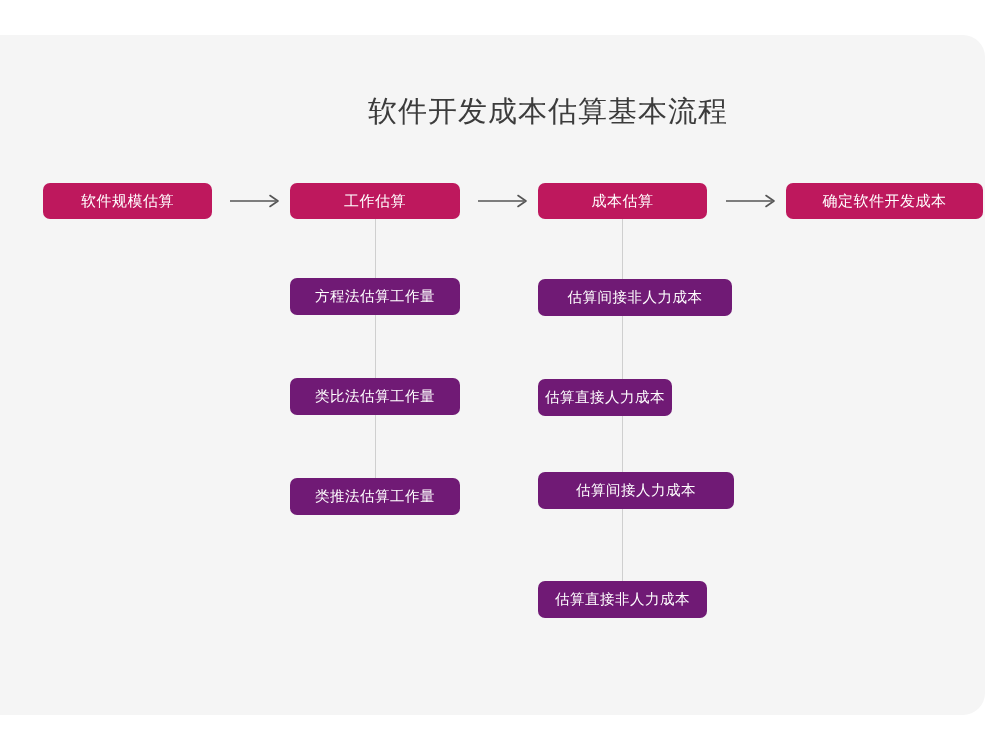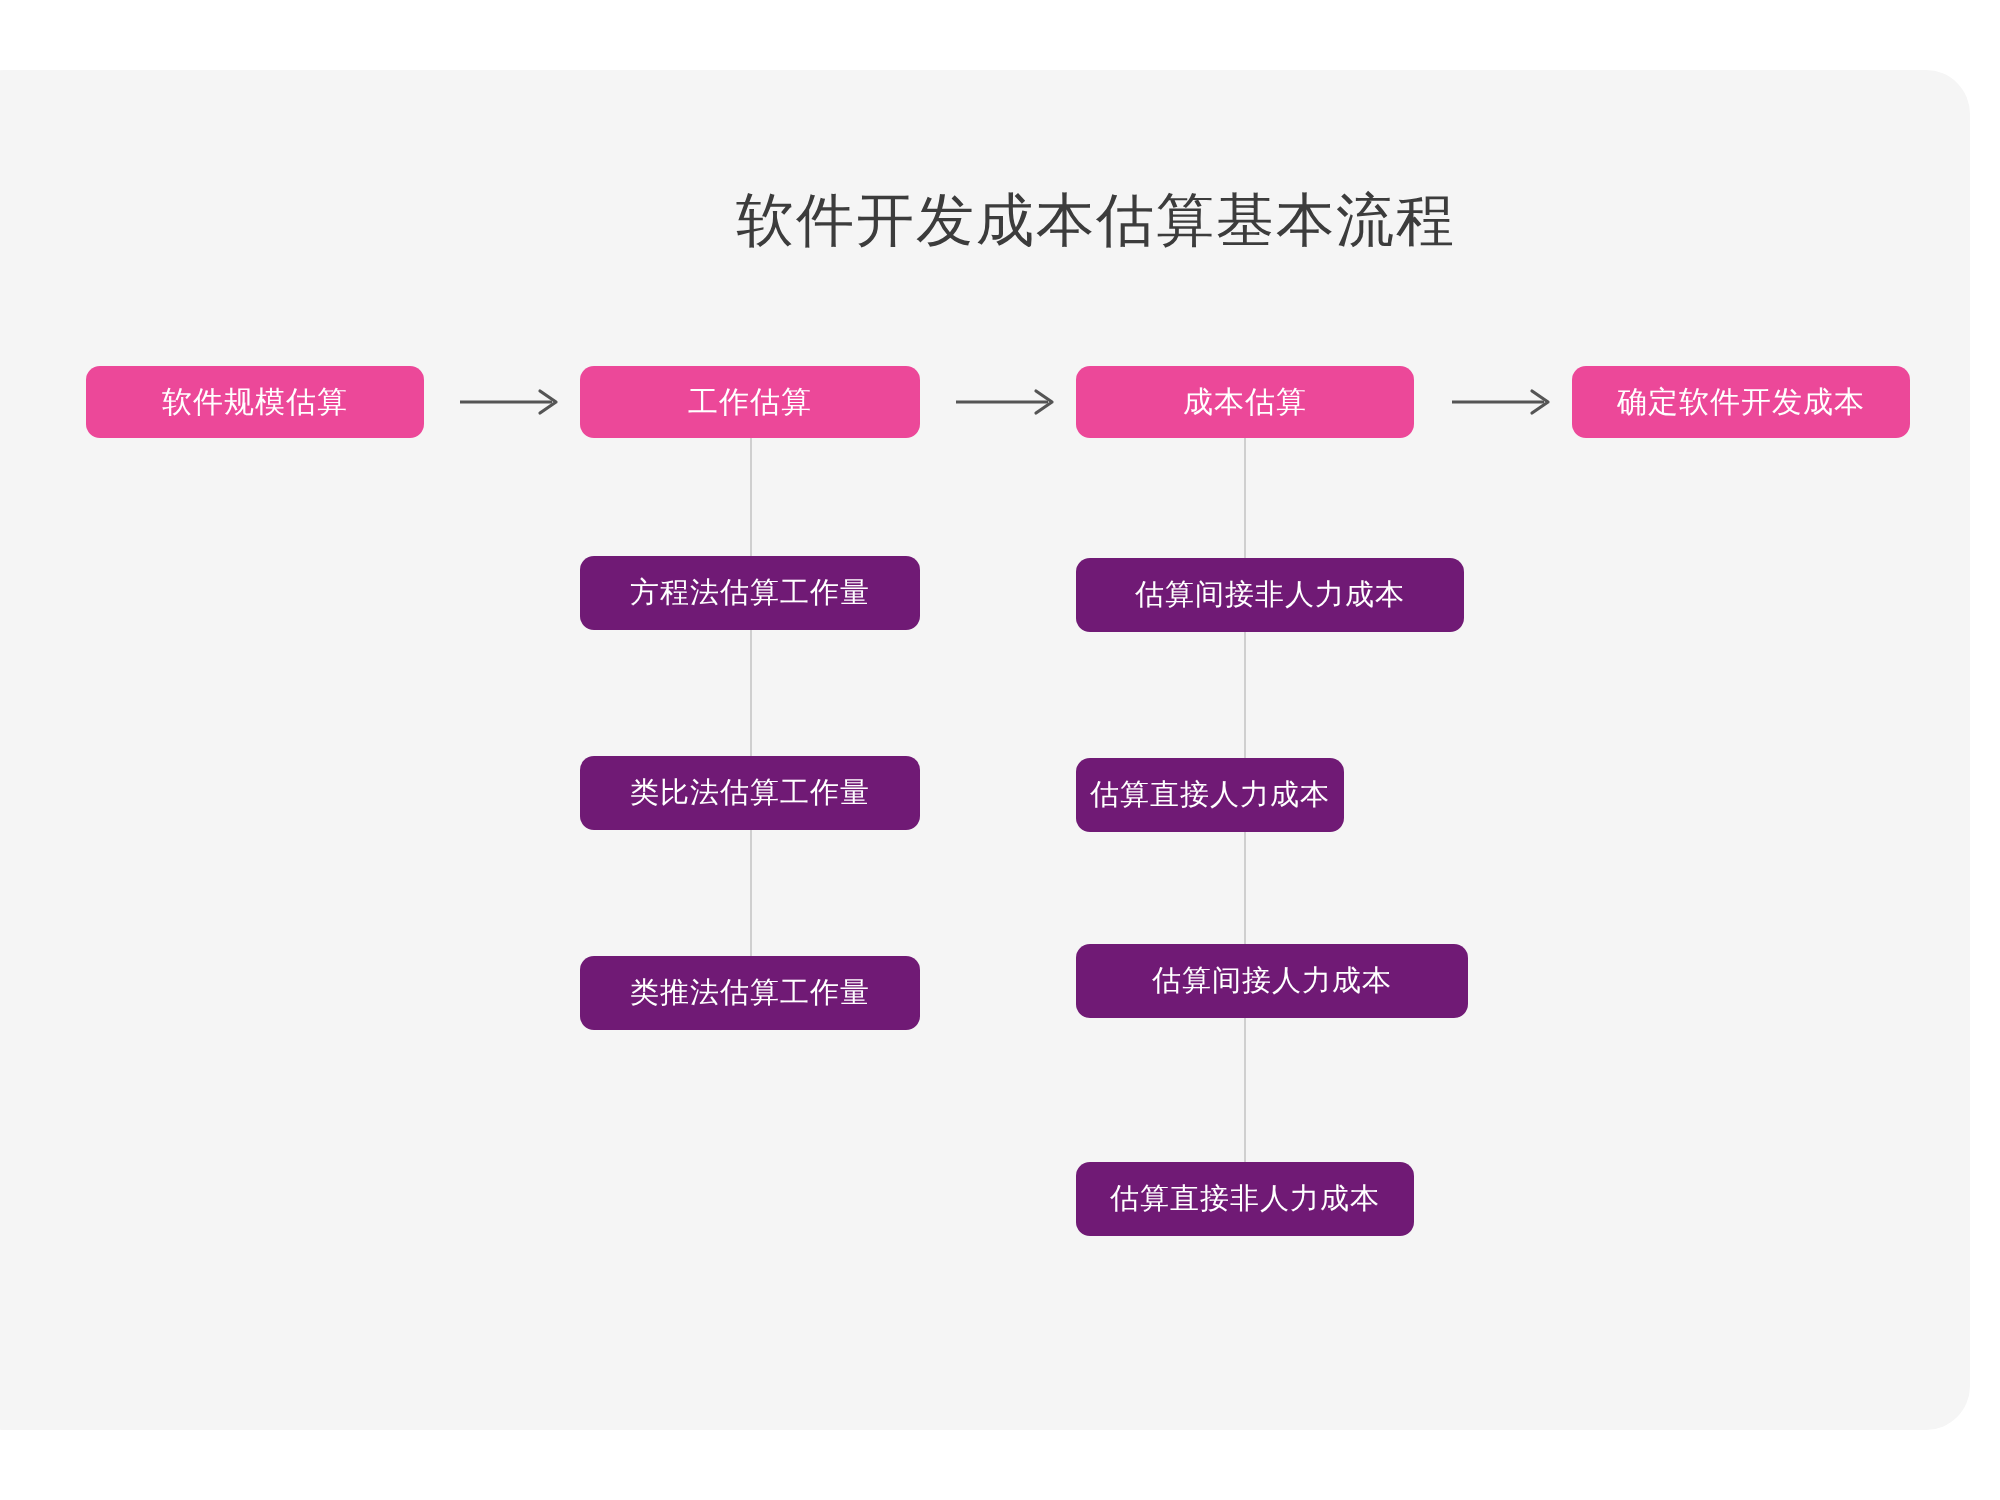--- a/index.html
+++ b/index.html
@@ -52,21 +52,21 @@
     display: flex;
     align-items: center;
     justify-content: center;
     border-radius: 7px;
     color: #ffffff;
     font-size: 15px;
     letter-spacing: 0.5px;
     white-space: nowrap;
   }
   .node.primary {
-    background: #ec4899;
+    background: #be185d;
     height: 36px;
   }
   .node.sub {
     background: #701a75;
     height: 37px;
     font-size: 14.5px;
     color: #ffffff;
   }
   
   .vline {
@@ -103,21 +103,21 @@
     </div>
 
     <div class="node primary" style="left:290px; top:183px; width:170px;">
       <span>工作估算</span>
     </div>
 
     <div class="node primary" style="left:538px; top:183px; width:169px;">
       <span>成本估算</span>
     </div>
 
-    <div class="node primary" style="left:786px; top:183px; width:169px;">
+    <div class="node primary" style="left:786px; top:183px; width:197px;">
       <span>确定软件开发成本</span>
     </div>
 
     <div class="arrow" style="left:222px; top:191px; width:68px;">
       <svg width="56" height="16" viewBox="0 0 56 16" aria-hidden="true">
         <path d="M2 8 H48" stroke="#555" stroke-width="1.6" fill="none"></path>
         <path d="M42 2.5 L50 8 L42 13.5" stroke="#555" stroke-width="1.6" fill="none" stroke-linecap="round" stroke-linejoin="round"></path>
       </svg>
     </div>
 

